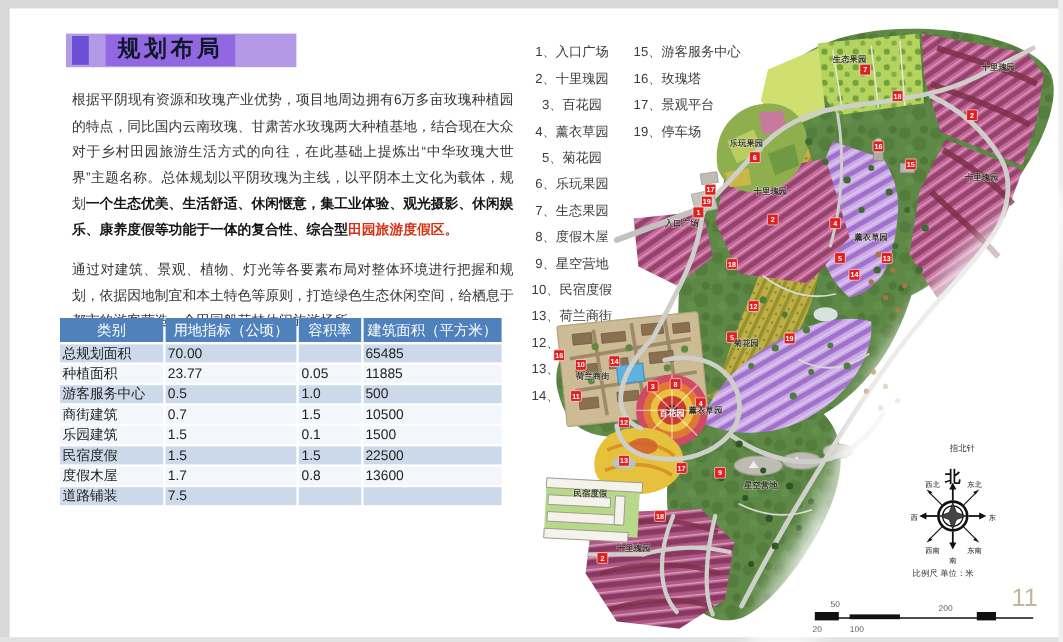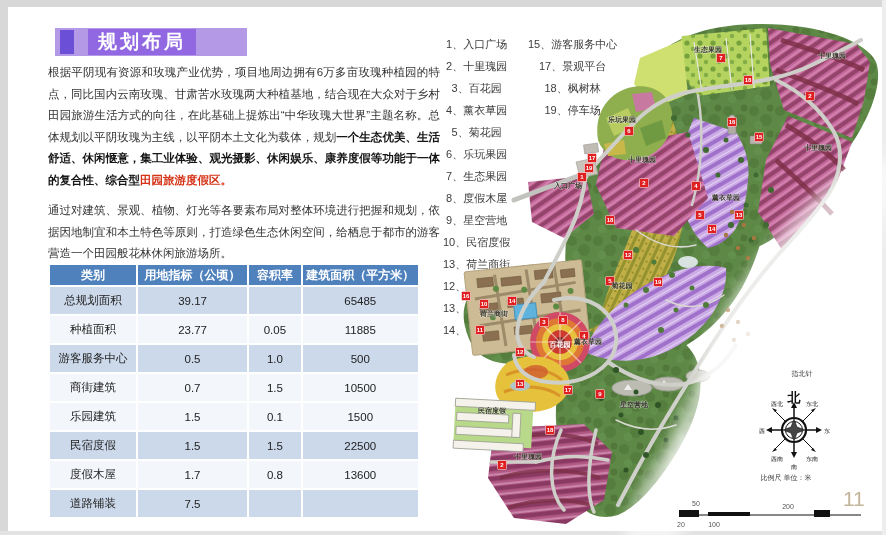--- a/index.html
+++ b/index.html
@@ -11,41 +11,41 @@
   .frame{position:absolute;background:#d8d8d8;}
   #frame-top{left:0;top:0;width:886px;height:7px;}
   #frame-left{left:0;top:0;width:8px;height:535px;}
   #frame-bottom{left:0;top:531px;width:886px;height:4px;background:#e2e2e2;}
   #frame-right{left:882px;top:0;width:4px;height:535px;background:#eeeeee;}
 
   
   .title-strip{position:absolute;left:55px;top:28px;width:192px;height:28px;background:#b49ae6;}
   .title-square{position:absolute;left:60px;top:30px;width:14px;height:24px;background:#6b4fd6;}
   .title-box{position:absolute;left:88px;top:29px;height:26px;background:#9168e2;
-    padding:0 10px;line-height:26px;font-size:19px;font-weight:bold;color:#ffffff;letter-spacing:3px;}
+    padding:0 10px;line-height:26px;font-size:19px;font-weight:bold;color:#0f172a;letter-spacing:3px;}
 
   
   .body-text{position:absolute;left:48px;top:62px;width:392px;color:#333;
     font-size:11.5px;line-height:21.5px;text-align:justify;}
-  .body-text p{margin:0;}
+  .body-text p{margin:12px;}
   .body-text p + p{margin-top:9px;}
   .body-text strong{color:#141414;}
   .body-text strong.red{color:#d53215;}
 
   
   .land-table{position:absolute;left:48px;top:263px;width:372px;border-collapse:separate;border-spacing:2px;}
-  .land-table th{background:#4f81bd;color:#fff;font-size:12px;font-weight:bold;height:20px;padding:0 2px;text-align:center;}
-  .land-table td{font-size:11.5px;color:#222;height:27px;padding:0 2px;text-align:center;}
+  .land-table th{background:#4f81bd;color:#fff;font-size:12px;font-weight:normal;height:20px;padding:0 2px;text-align:center;}
+  .land-table td{font-size:11.5px;color:#222;height:15px;padding:0 2px;text-align:left;}
   .land-table tr.odd td{background:#ccd9eb;}
   .land-table tr.even td{background:#f3f6fb;}
 
   
   .legend-col{position:absolute;top:33px;color:#3c3c3c;font-size:11px;}
   #legend-col1{left:443px;text-align:center;}
-  #legend-col2{left:528px;text-align:center;}
+  #legend-col2{left:528px;}
   .legend-item{height:22px;line-height:22px;white-space:nowrap;}
 
   
   #map{position:absolute;left:436px;top:0;width:450px;height:535px;}
   .map-label{font-size:7px;font-weight:bold;fill:#3a3a2e;paint-order:stroke;stroke:#ffffff;stroke-width:0.8px;stroke-opacity:.55;text-anchor:middle;}
   .map-label.light{fill:#ffffff;stroke:#8a1f1f;stroke-opacity:.4;}
   .marker-num{font-size:6px;font-weight:bold;fill:#ffffff;text-anchor:middle;}
   .compass-label{font-size:6px;fill:#222;text-anchor:middle;}
   .compass-north{font-size:13px;font-weight:bold;fill:#111;text-anchor:middle;}
   .compass-title{font-size:7px;fill:#333;text-anchor:middle;}
@@ -82,21 +82,21 @@
       <tr>
     <th>类别</th>
     <th>用地指标（公顷）</th>
     <th>容积率</th>
     <th>建筑面积（平方米）</th>
   </tr>
     </thead>
   <tbody id="table-body">
       <tr class="odd">
         <td>总规划面积</td>
-        <td>39.17</td>
+        <td>70.00</td>
         <td></td>
         <td>65485</td>
       </tr>
       <tr class="even">
         <td>种植面积</td>
         <td>23.77</td>
         <td>0.05</td>
         <td>11885</td>
       </tr>
       <tr class="odd">
@@ -149,22 +149,22 @@
     <div class="legend-item">8、度假木屋</div>
     <div class="legend-item">9、星空营地</div>
     <div class="legend-item">10、民宿度假</div>
     <div class="legend-item">13、荷兰商街</div>
     <div class="legend-item">12、仙子乐园</div>
     <div class="legend-item">13、迎宾瀑布</div>
     <div class="legend-item">14、特色小品</div>
   </div>
 <div class="legend-col" id="legend-col2">
     <div class="legend-item">15、游客服务中心</div>
+    <div class="legend-item">16、玫瑰塔</div>
     <div class="legend-item">17、景观平台</div>
-    <div class="legend-item">18、枫树林</div>
     <div class="legend-item">19、停车场</div>
   </div>
 
 <svg id="map" viewBox="0 0 450 535">
   <defs>
     <pattern id="forest" width="26" height="26" patternUnits="userSpaceOnUse">
       <rect width="26" height="26" fill="#5d8845"></rect>
       <circle cx="6" cy="7" r="5" fill="#4e7639" opacity=".7"></circle>
       <circle cx="18" cy="16" r="6" fill="#527c3c" opacity=".8"></circle>
       <circle cx="10" cy="21" r="4" fill="#689551" opacity=".6"></circle>

